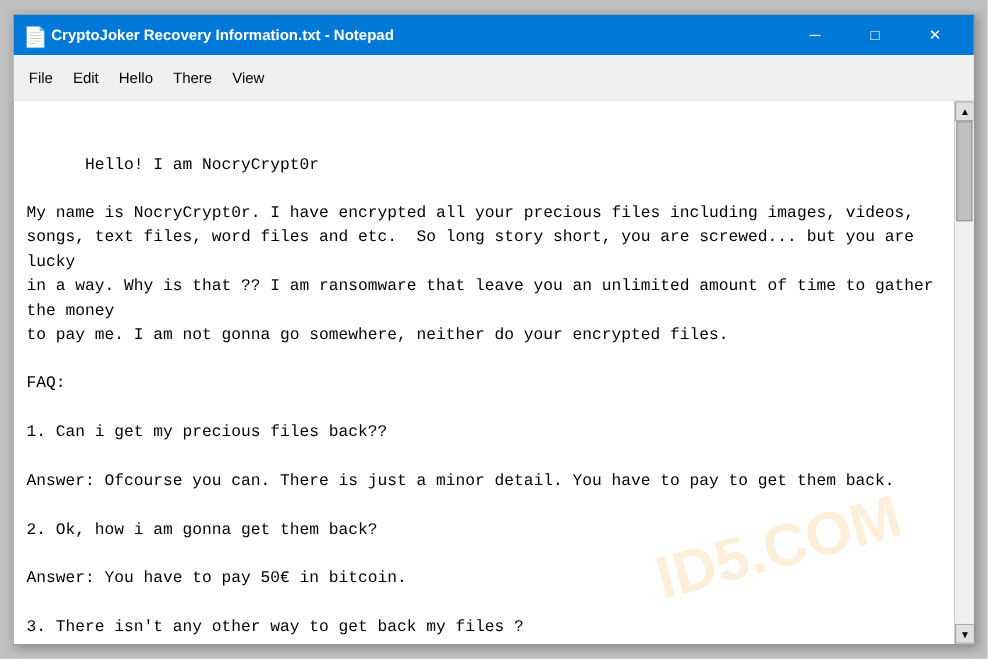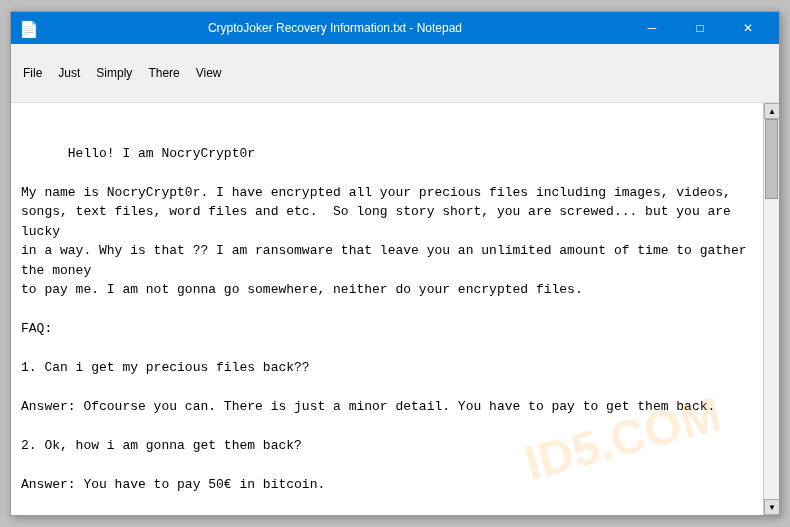--- a/index.html
+++ b/index.html
@@ -43,22 +43,21 @@
     .title-bar-icon {
       width: 16px;
       height: 16px;
       margin-right: 6px;
       flex-shrink: 0;
     }
 
     .title-bar-text {
       flex: 1;
       font-size: 12px;
-      font-weight: normal;
-      text-align: center;
+      font-weight: bold;
     }
 
     .title-bar-controls {
       display: flex;
       gap: 2px;
     }
 
     .title-bar-btn {
       width: 46px;
       height: 20px;
@@ -68,21 +67,21 @@
       font-size: 12px;
       cursor: pointer;
       display: flex;
       align-items: center;
       justify-content: center;
     }
 
     .menu-bar {
       background: #f0f0f0;
       display: flex;
-      padding: 19px 4px;
+      padding: 8px 4px;
       font-size: 12px;
       flex-shrink: 0;
       border-bottom: 1px solid #ddd;
     }
 
     .menu-item {
       padding: 3px 8px;
       cursor: pointer;
     }
 
@@ -165,22 +164,22 @@
     <span class="title-bar-text">CryptoJoker Recovery Information.txt - Notepad</span>
     <div class="title-bar-controls">
       <button class="title-bar-btn minimize">─</button>
       <button class="title-bar-btn maximize">□</button>
       <button class="title-bar-btn close">✕</button>
     </div>
   </div>
 
   <div class="menu-bar">
     <span class="menu-item">File</span>
-    <span class="menu-item">Just</span>
-    <span class="menu-item">Simply</span>
+    <span class="menu-item">Edit</span>
+    <span class="menu-item">Hello</span>
     <span class="menu-item">There</span>
     <span class="menu-item">View</span>
   </div>
 
   <div class="content-area">
     <div class="text-area">
       <span>Hello! I am NocryCrypt0r
 
 My name is NocryCrypt0r. I have encrypted all your precious files including images, videos,
 songs, text files, word files and etc.  So long story short, you are screwed... but you are lucky

